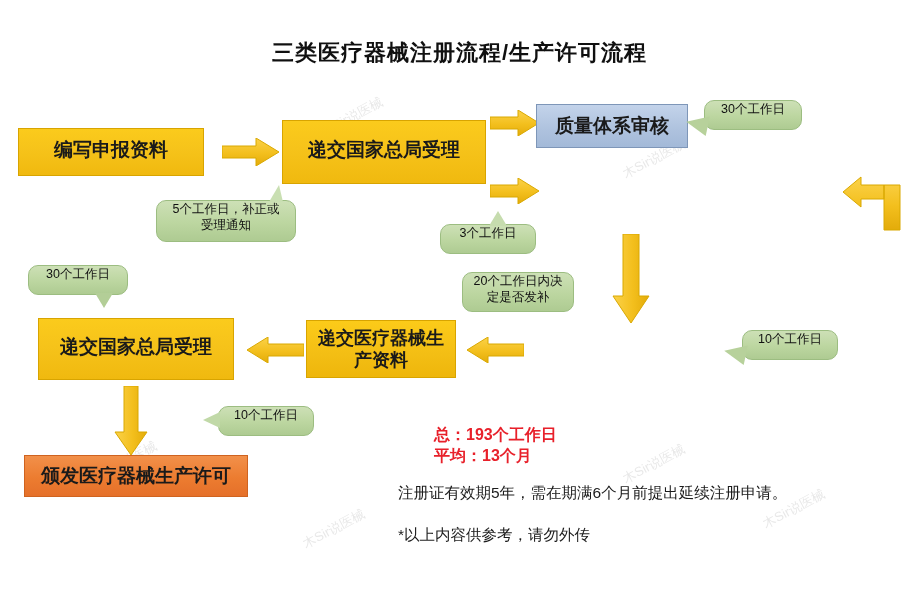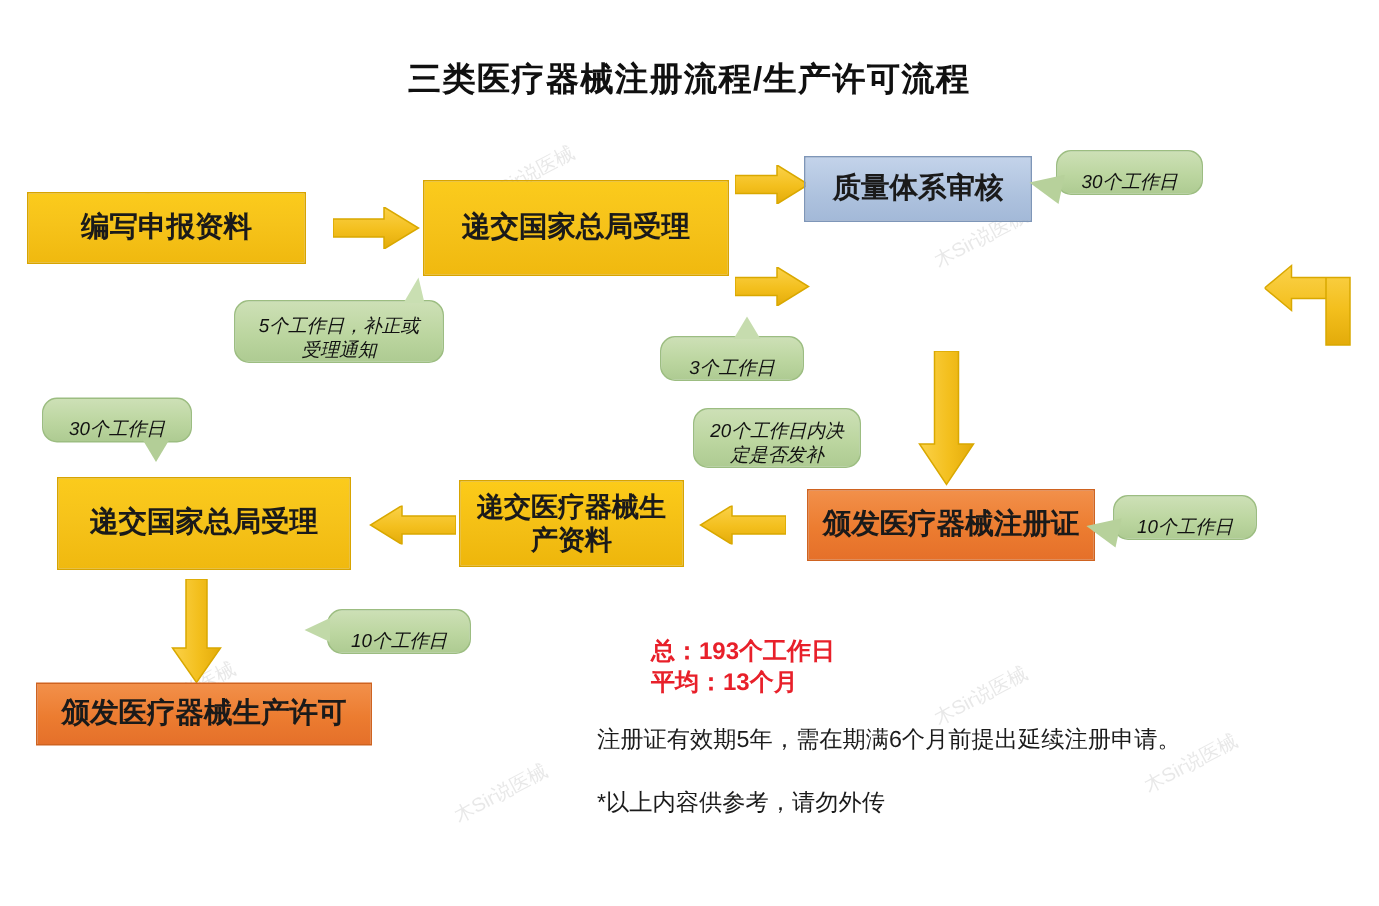--- a/index.html
+++ b/index.html
@@ -26,20 +26,21 @@
     text-align:center;
     font-weight:bold;
     color:#1a1a1a;
     line-height:1.25;
     box-sizing:border-box;
   }
   .box-yellow{
     background:linear-gradient(180deg,#fbcb1c 0%,#f6c31a 45%,#f0b90f 100%);
     border:1px solid #d8a400;
     font-size:19px;
+    font-family:Liberation Mono, monospace;
   }
   .box-yellow2{
     background:linear-gradient(180deg,#fccb19 0%,#f3be14 60%,#eeb60b 100%);
     border:1px solid #d8a400;
     font-size:18px;
   }
   .box-blue{
     background:linear-gradient(180deg,#c3d3ea 0%,#aec2de 60%,#a3b9d8 100%);
     border:1px solid #7e96b8;
     font-size:19px;
@@ -60,24 +61,23 @@
   
   .callout{
     position:absolute;
     background:#bcd7a0;
     background:linear-gradient(180deg,#cde0b6 0%,#bcd6a0 55%,#aecb92 100%);
     border:1px solid #9cbd81;
     border-radius:10px;
     color:#111;
     font-size:12.5px;
     line-height:1.3;
-    display:flex;align-items:flex-end;justify-content:center;
+    display:flex;align-items:flex-start;justify-content:center;
     text-align:center;
     box-sizing:border-box;
-    font-style:italic;
   }
   .callout .tail{
     position:absolute;
     width:0;height:0;
   }
   
   .tail-down{
     border-left:9px solid transparent;
     border-right:9px solid transparent;
     border-top:15px solid #b3ce97;
@@ -257,23 +257,20 @@
     <span>递交医疗器械生
 产资料</span>
   </div>
 
   <div class="arrow" style="left:466px;top:337px;">
     <svg width="58" height="26" viewBox="0 0 58 26">
       <path d="M58,7 L22,7 L22,0 L1,13 L22,26 L22,19 L58,19 Z" fill="url(#gy1)" stroke="#d9a800" stroke-width="1"></path>
     </svg>
   </div>
 
-  <div class="box box-orange" style="left:538px;top:326px;width:192px;height:48px;">
-    <span>颁发医疗器械注册证</span>
-  </div>
 
   <div class="callout" style="left:742px;top:330px;width:96px;height:30px;">
     <span>10个工作日</span>
     <span class="tail tail-dl" style="left:-19px;top:12px;"></span>
   </div>
 
   <div class="arrow" style="left:114px;top:386px;">
     <svg width="34" height="70" viewBox="0 0 34 70">
       <path d="M10,0 L24,0 L24,46 L33,46 L17,69 L1,46 L10,46 Z" fill="url(#gy3)" stroke="#d9a800" stroke-width="1"></path>
     </svg>

